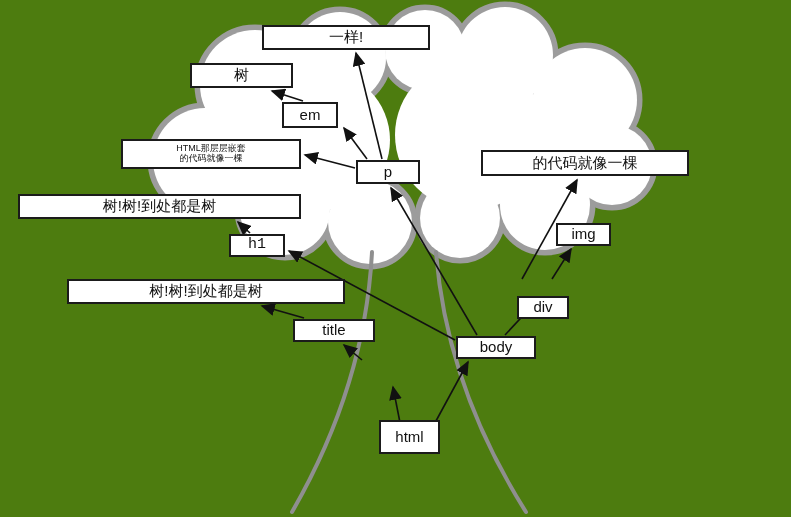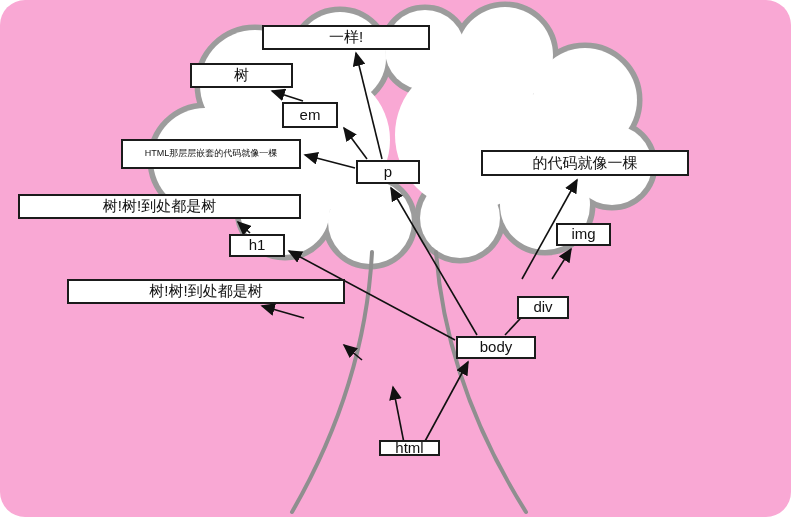--- a/index.html
+++ b/index.html
@@ -4,24 +4,23 @@
 <style>
   html, body {
     margin: 0;
     padding: 0;
     background: #ffffff;
   }
   #stage {
     position: relative;
     width: 791px;
     height: 517px;
-    background: #f9a8d4;
+    background: #4d7c0f;
     overflow: hidden;
     font-family: "Liberation Sans", "DejaVu Sans", sans-serif;
-    border-radius: 25px;
   }
   #layer-svg {
     position: absolute;
     left: 0;
     top: 0;
   }
   .node {
     position: absolute;
     box-sizing: border-box;
     border: 2px solid #1b1b1b;
@@ -31,32 +30,32 @@
     align-items: center;
     justify-content: center;
     text-align: center;
     font-size: 15px;
     line-height: 1.1;
     white-space: nowrap;
   }
   .n-exclaim   { left:262px; top:25px;  width:168px; height:25px; }
   .n-tree-word { left:190px; top:63px;  width:103px; height:25px; }
   .n-em        { left:282px; top:102px; width:56px;  height:26px; }
-  .n-caption   { left:121px; top:139px; width:180px; height:30px; font-size:9px; flex-direction:row; }
+  .n-caption   { left:121px; top:139px; width:180px; height:30px; font-size:9px; flex-direction:column; }
   .n-p         { left:356px; top:160px; width:64px;  height:24px; }
   .n-layered   { left:481px; top:150px; width:208px; height:26px; }
   .n-h1-text   { left:18px;  top:194px; width:283px; height:25px; }
-  .n-h1        { left:229px; top:234px; width:56px;  height:23px; }
+  .n-h1        { left:229px; top:234px; width:56px;  height:23px;font-family:Liberation Mono, monospace; }
   .n-img       { left:556px; top:223px; width:55px;  height:23px; }
   .n-title-text{ left:67px;  top:279px; width:278px; height:25px; }
   .n-div       { left:517px; top:296px; width:52px;  height:23px; }
   .n-title     { left:293px; top:319px; width:82px;  height:23px; }
   .n-body      { left:456px; top:336px; width:80px;  height:23px; }
   .n-head      { left:346px; top:361px; width:79px;  height:23px; }
-  .n-html      { left:379px; top:440px; width:61px;  height:16px; }
+  .n-html      { left:379px; top:420px; width:61px;  height:34px; }
 </style>
 </head>
 <body>
 
 <div id="stage">
 
   <svg id="layer-svg" width="791" height="517" viewBox="0 0 791 517">
     <defs>
       <marker id="ah" markerWidth="10" markerHeight="8" refX="8" refY="4" orient="auto">
         <path d="M0,0 L9,4 L0,8 z" fill="#111111"></path>
@@ -125,16 +124,17 @@
     <span>HTML那层层嵌套</span>
     <span>的代码就像一棵</span>
   </div>
   <div class="node n-p">p</div>
   <div class="node n-layered">的代码就像一棵</div>
   <div class="node n-h1-text">树!树!到处都是树</div>
   <div class="node n-h1">h1</div>
   <div class="node n-img">img</div>
   <div class="node n-title-text">树!树!到处都是树</div>
   <div class="node n-div">div</div>
+  <div class="node n-title">title</div>
   <div class="node n-body">body</div>
   <div class="node n-html">html</div>
 
 </div>
 
 </body></html>

